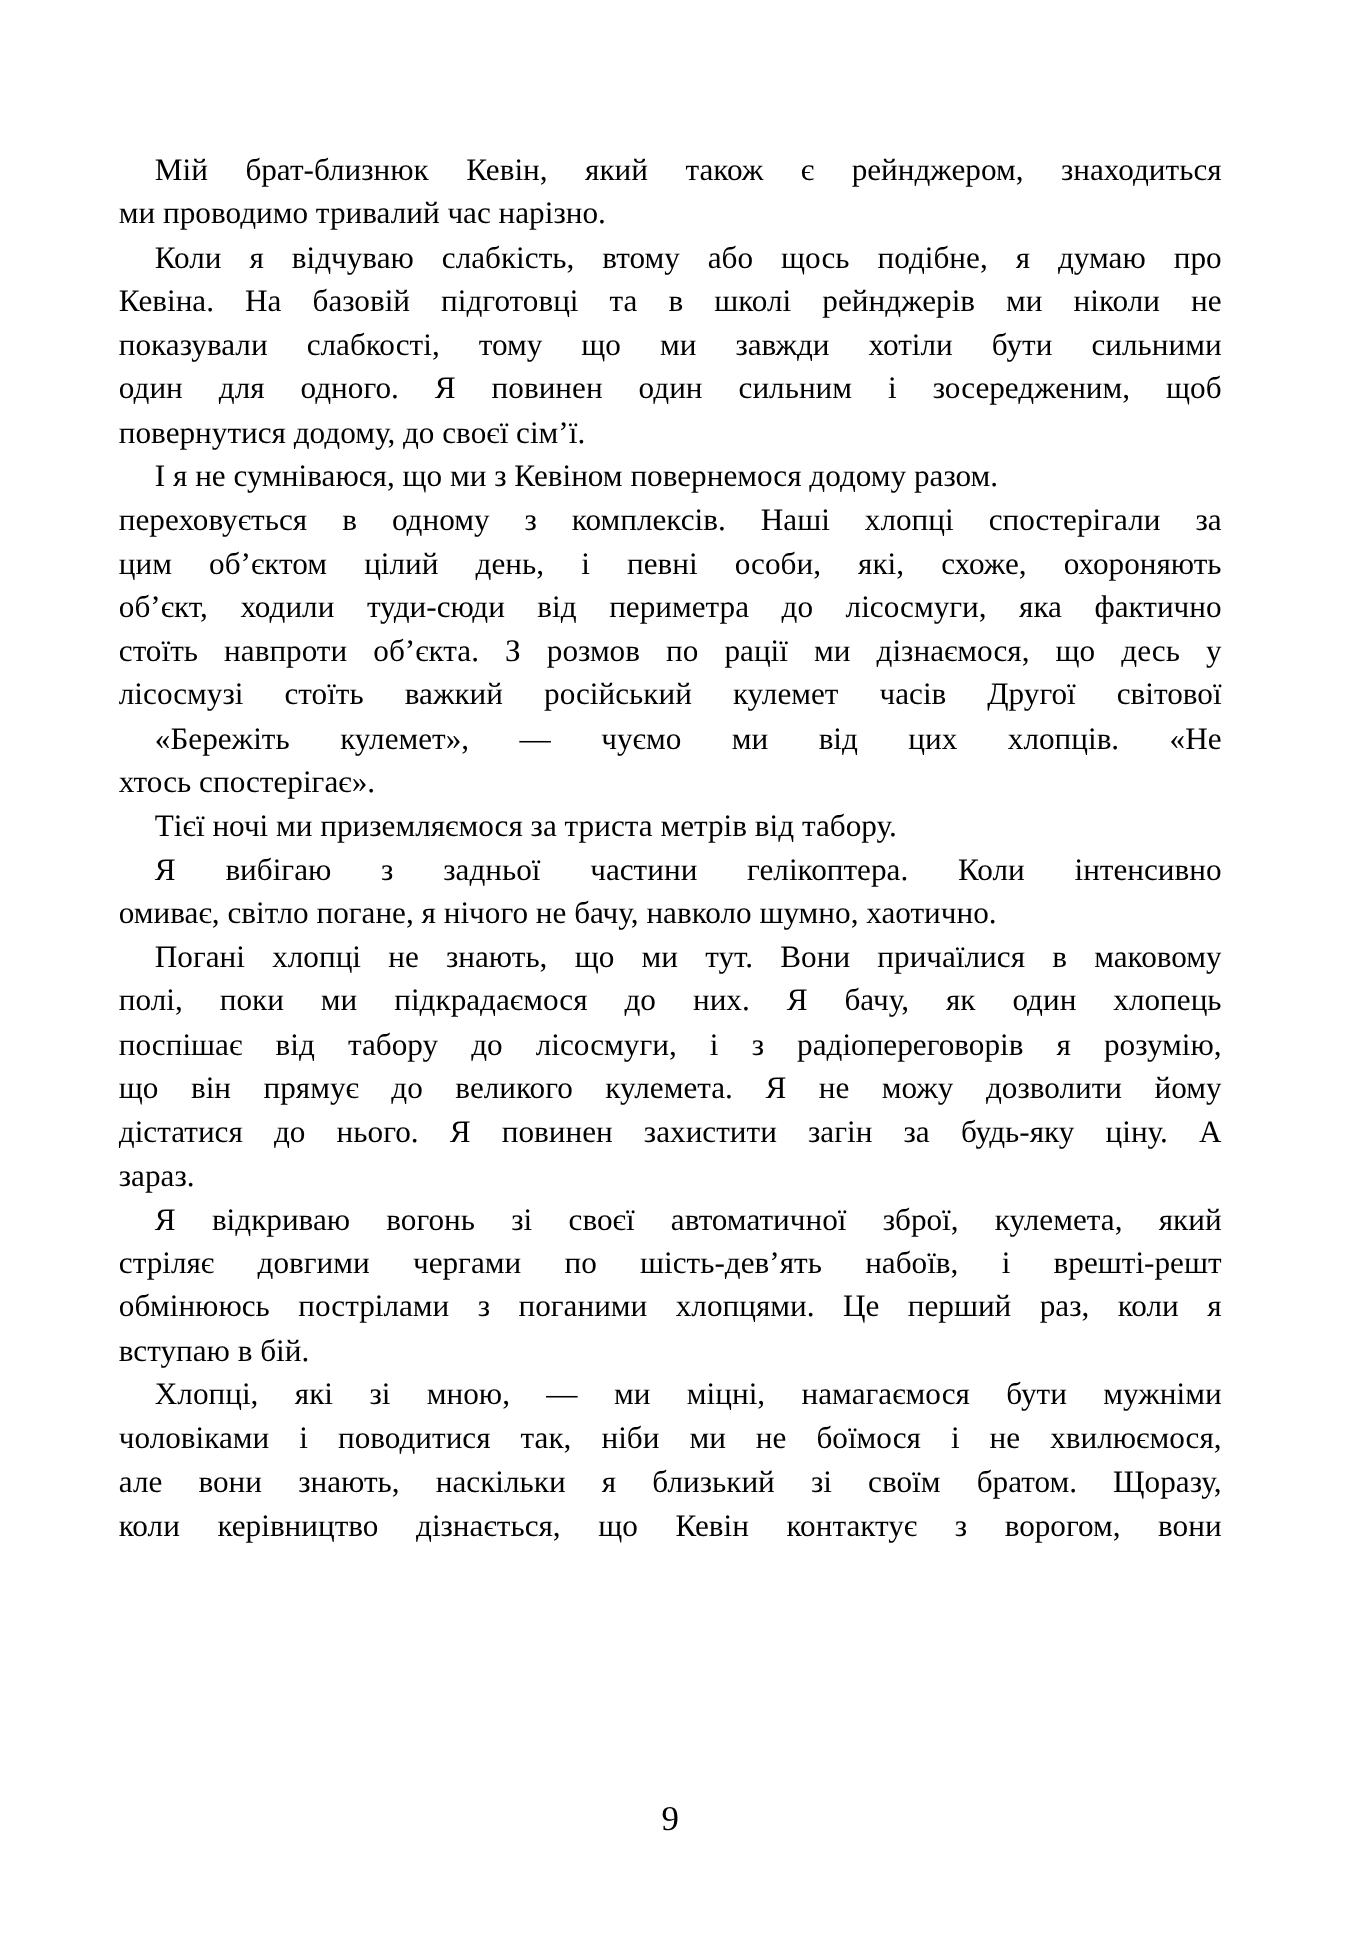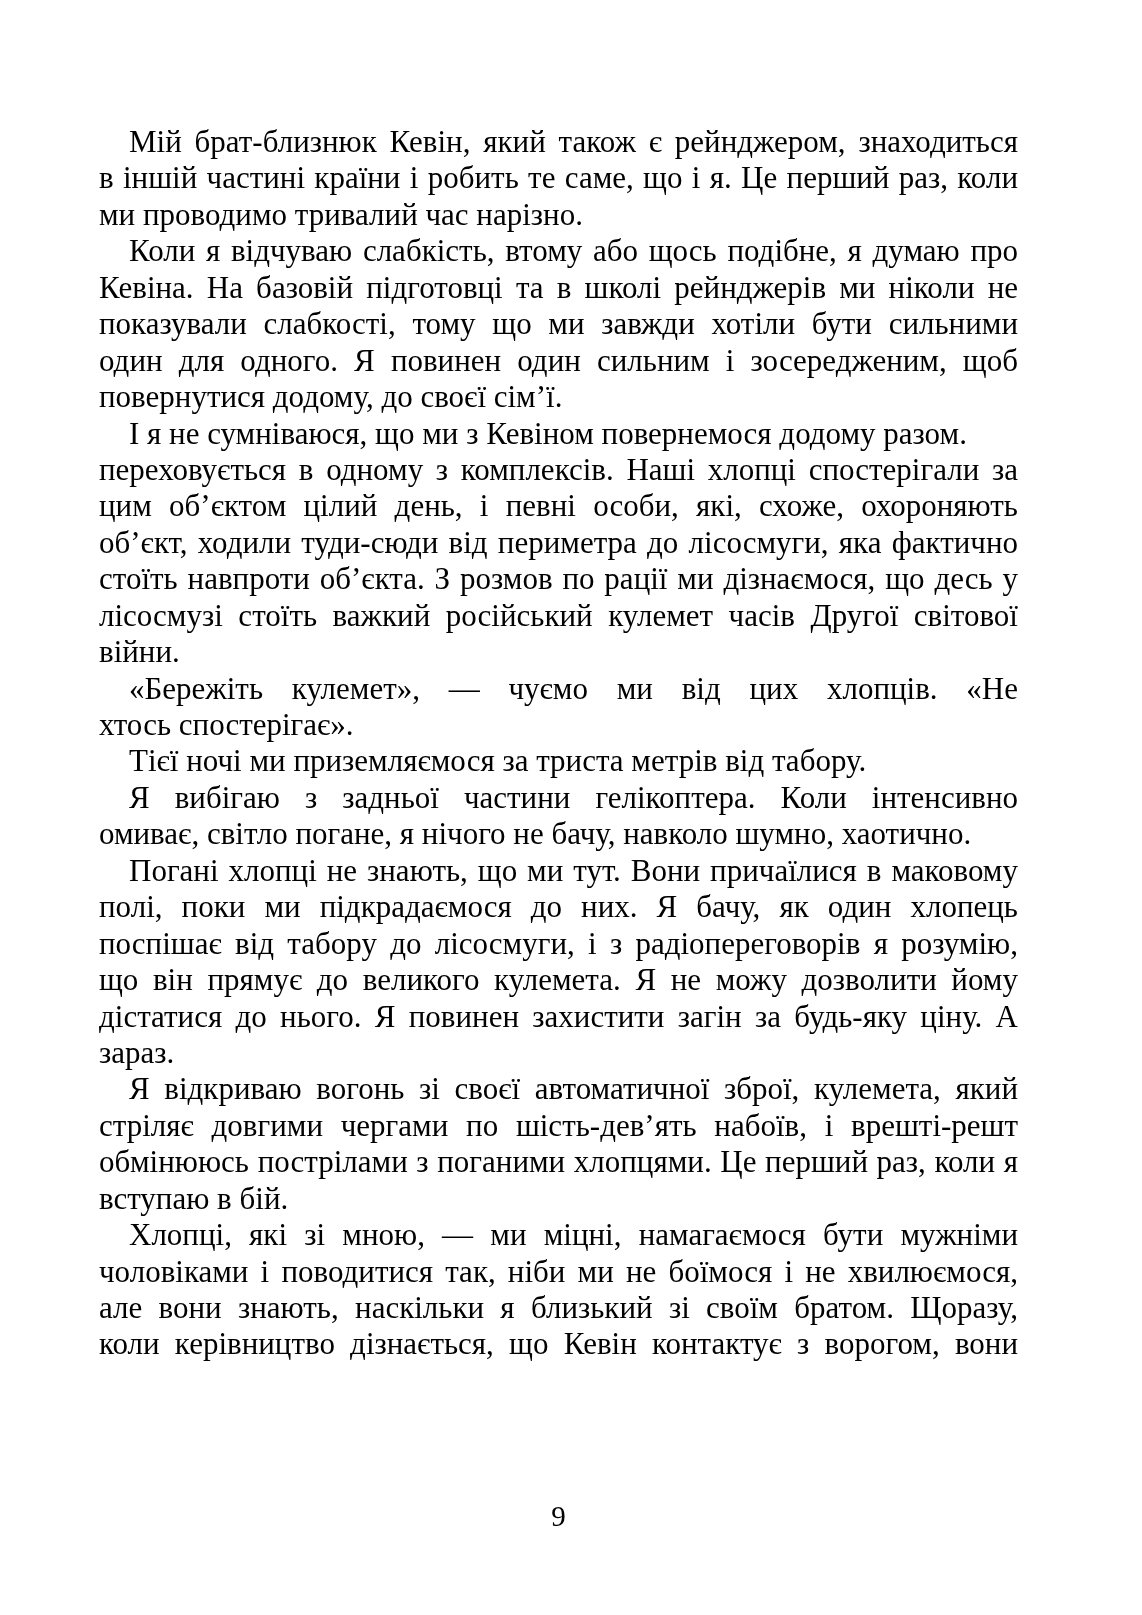--- a/index.html
+++ b/index.html
@@ -15,21 +15,21 @@
     background: #ffffff;
     color: #000000;
     font-family: "Liberation Serif", "DejaVu Serif", serif;
     overflow: hidden;
   }
   .text-block {
     position: absolute;
     left: 99px;
     top: 124px;
     width: 919px;
-    font-size: 31px;
+    font-size: 26px;
     line-height: 36.45px;
     color: #000000;
   }
   .para {
     margin: 0;
     padding: 0;
   }
   .line {
     height: 36.45px;
     overflow: hidden;
@@ -56,40 +56,38 @@
     color: #000000;
   }
 </style>
 </head>
 <body>
 
 <div class="page">
   <div class="text-block" id="text-block">
       <div class="para">
         <div class="line first">Мій брат-близнюк Кевін, який також є рейнджером, знаходиться</div>
-        <div class="line">в іншій частині країни і робить те саме, що і я. Це перший раз, коли</div>
         <div class="line last">ми проводимо тривалий час нарізно.</div>
       </div>
       <div class="para">
         <div class="line first">Коли я відчуваю слабкість, втому або щось подібне, я думаю про</div>
         <div class="line">Кевіна. На базовій підготовці та в школі рейнджерів ми ніколи не</div>
         <div class="line">показували слабкості, тому що ми завжди хотіли бути сильними</div>
         <div class="line">один для одного. Я повинен один сильним і зосередженим, щоб</div>
         <div class="line last">повернутися додому, до своєї сім’ї.</div>
       </div>
       <div class="para">
         <div class="line first last">І я не сумніваюся, що ми з Кевіном повернемося додому разом.</div>
       </div>
       <div class="para">
         <div class="line">переховується в одному з комплексів. Наші хлопці спостерігали за</div>
         <div class="line">цим об’єктом цілий день, і певні особи, які, схоже, охороняють</div>
         <div class="line">об’єкт, ходили туди-сюди від периметра до лісосмуги, яка фактично</div>
         <div class="line">стоїть навпроти об’єкта. З розмов по рації ми дізнаємося, що десь у</div>
         <div class="line">лісосмузі стоїть важкий російський кулемет часів Другої світової</div>
-        <div class="line last">війни.</div>
       </div>
       <div class="para">
         <div class="line first">«Бережіть кулемет», — чуємо ми від цих хлопців. «Не</div>
         <div class="line last">хтось спостерігає».</div>
       </div>
       <div class="para">
         <div class="line first last">Тієї ночі ми приземляємося за триста метрів від табору.</div>
       </div>
       <div class="para">
         <div class="line first">Я вибігаю з задньої частини гелікоптера. Коли інтенсивно</div>

